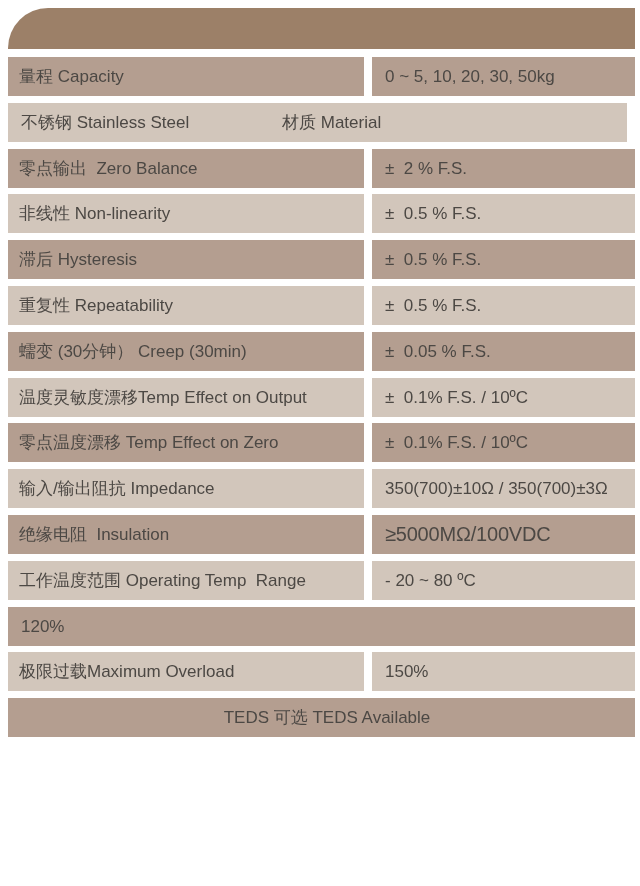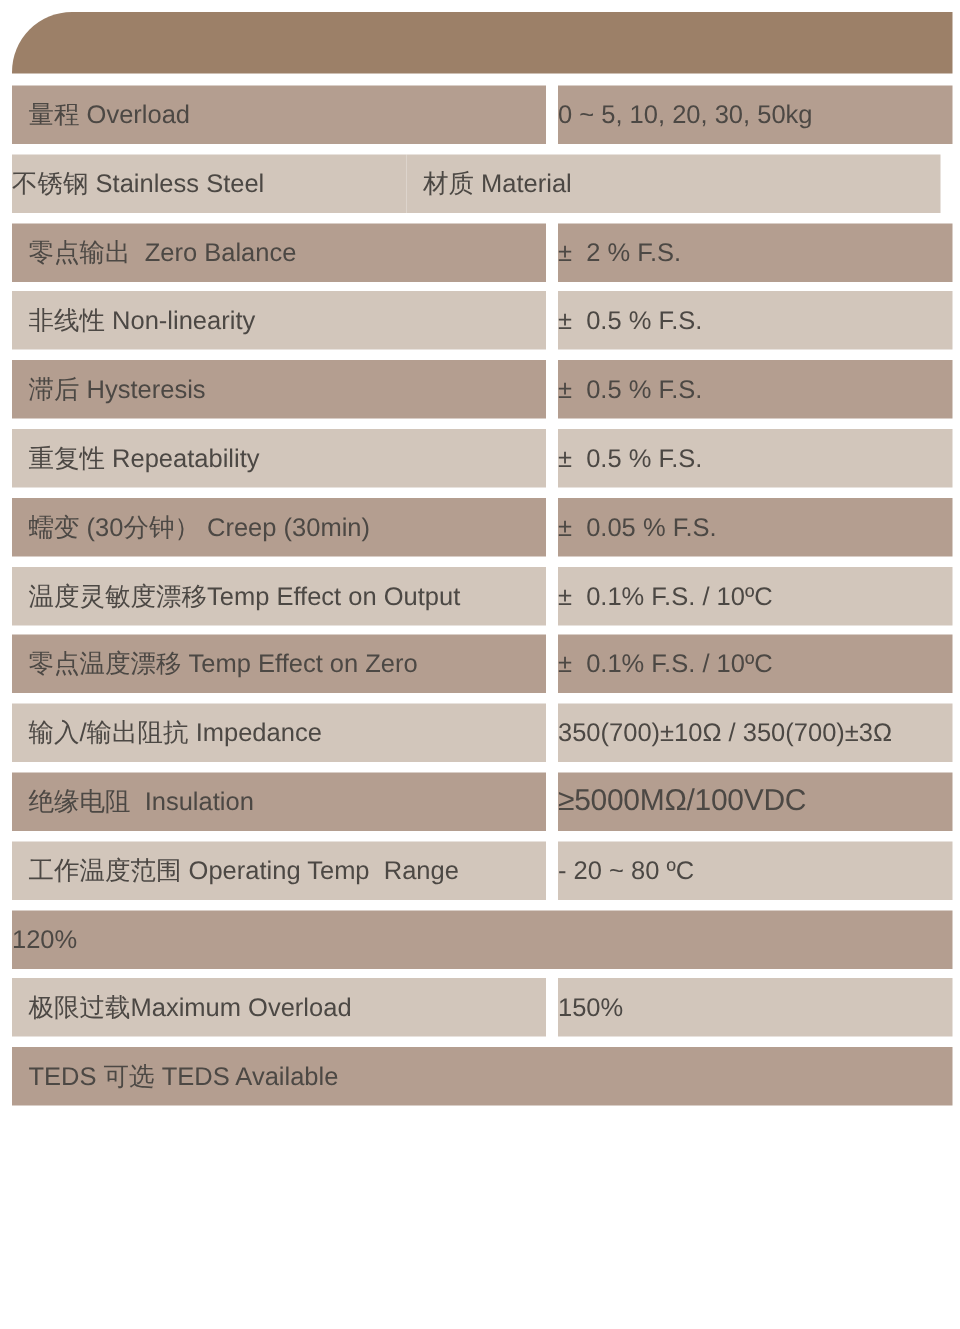--- a/index.html
+++ b/index.html
@@ -57,39 +57,41 @@
     overflow: hidden;
   }
   .cell-label {
     width: 356px;
     flex: none;
     padding-left: 11px;
     margin-right: 8px;
   }
   .cell-value {
     flex: 1;
+    padding-left: 13px;
   }
   .row.full .cell-label {
     width: 100%;
     margin-right: 0;
+    text-align: center;
   }
   
   .row:nth-child(11) .cell-value { font-size: 20px; letter-spacing: -0.2px; }
 </style>
 </head>
 <body>
 
 <div class="page">
   <div class="header">
     <span>LFE-05 规格参数 Specifications</span>
   </div>
 
   <div class="spec-table">
       <div class="row">
-        <div class="cell cell-label">量程 Overload</div>
+        <div class="cell cell-label">量程 Capacity</div>
         <div class="cell cell-value">0 ~ 5, 10, 20, 30, 50kg</div>
       </div>
       <div class="row">
         <div class="cell cell-value">不锈钢 Stainless Steel</div>
         <div class="cell cell-label">材质 Material</div>
       </div>
       <div class="row">
         <div class="cell cell-label">零点输出  Zero Balance</div>
         <div class="cell cell-value">±  2 % F.S.</div>
       </div>

